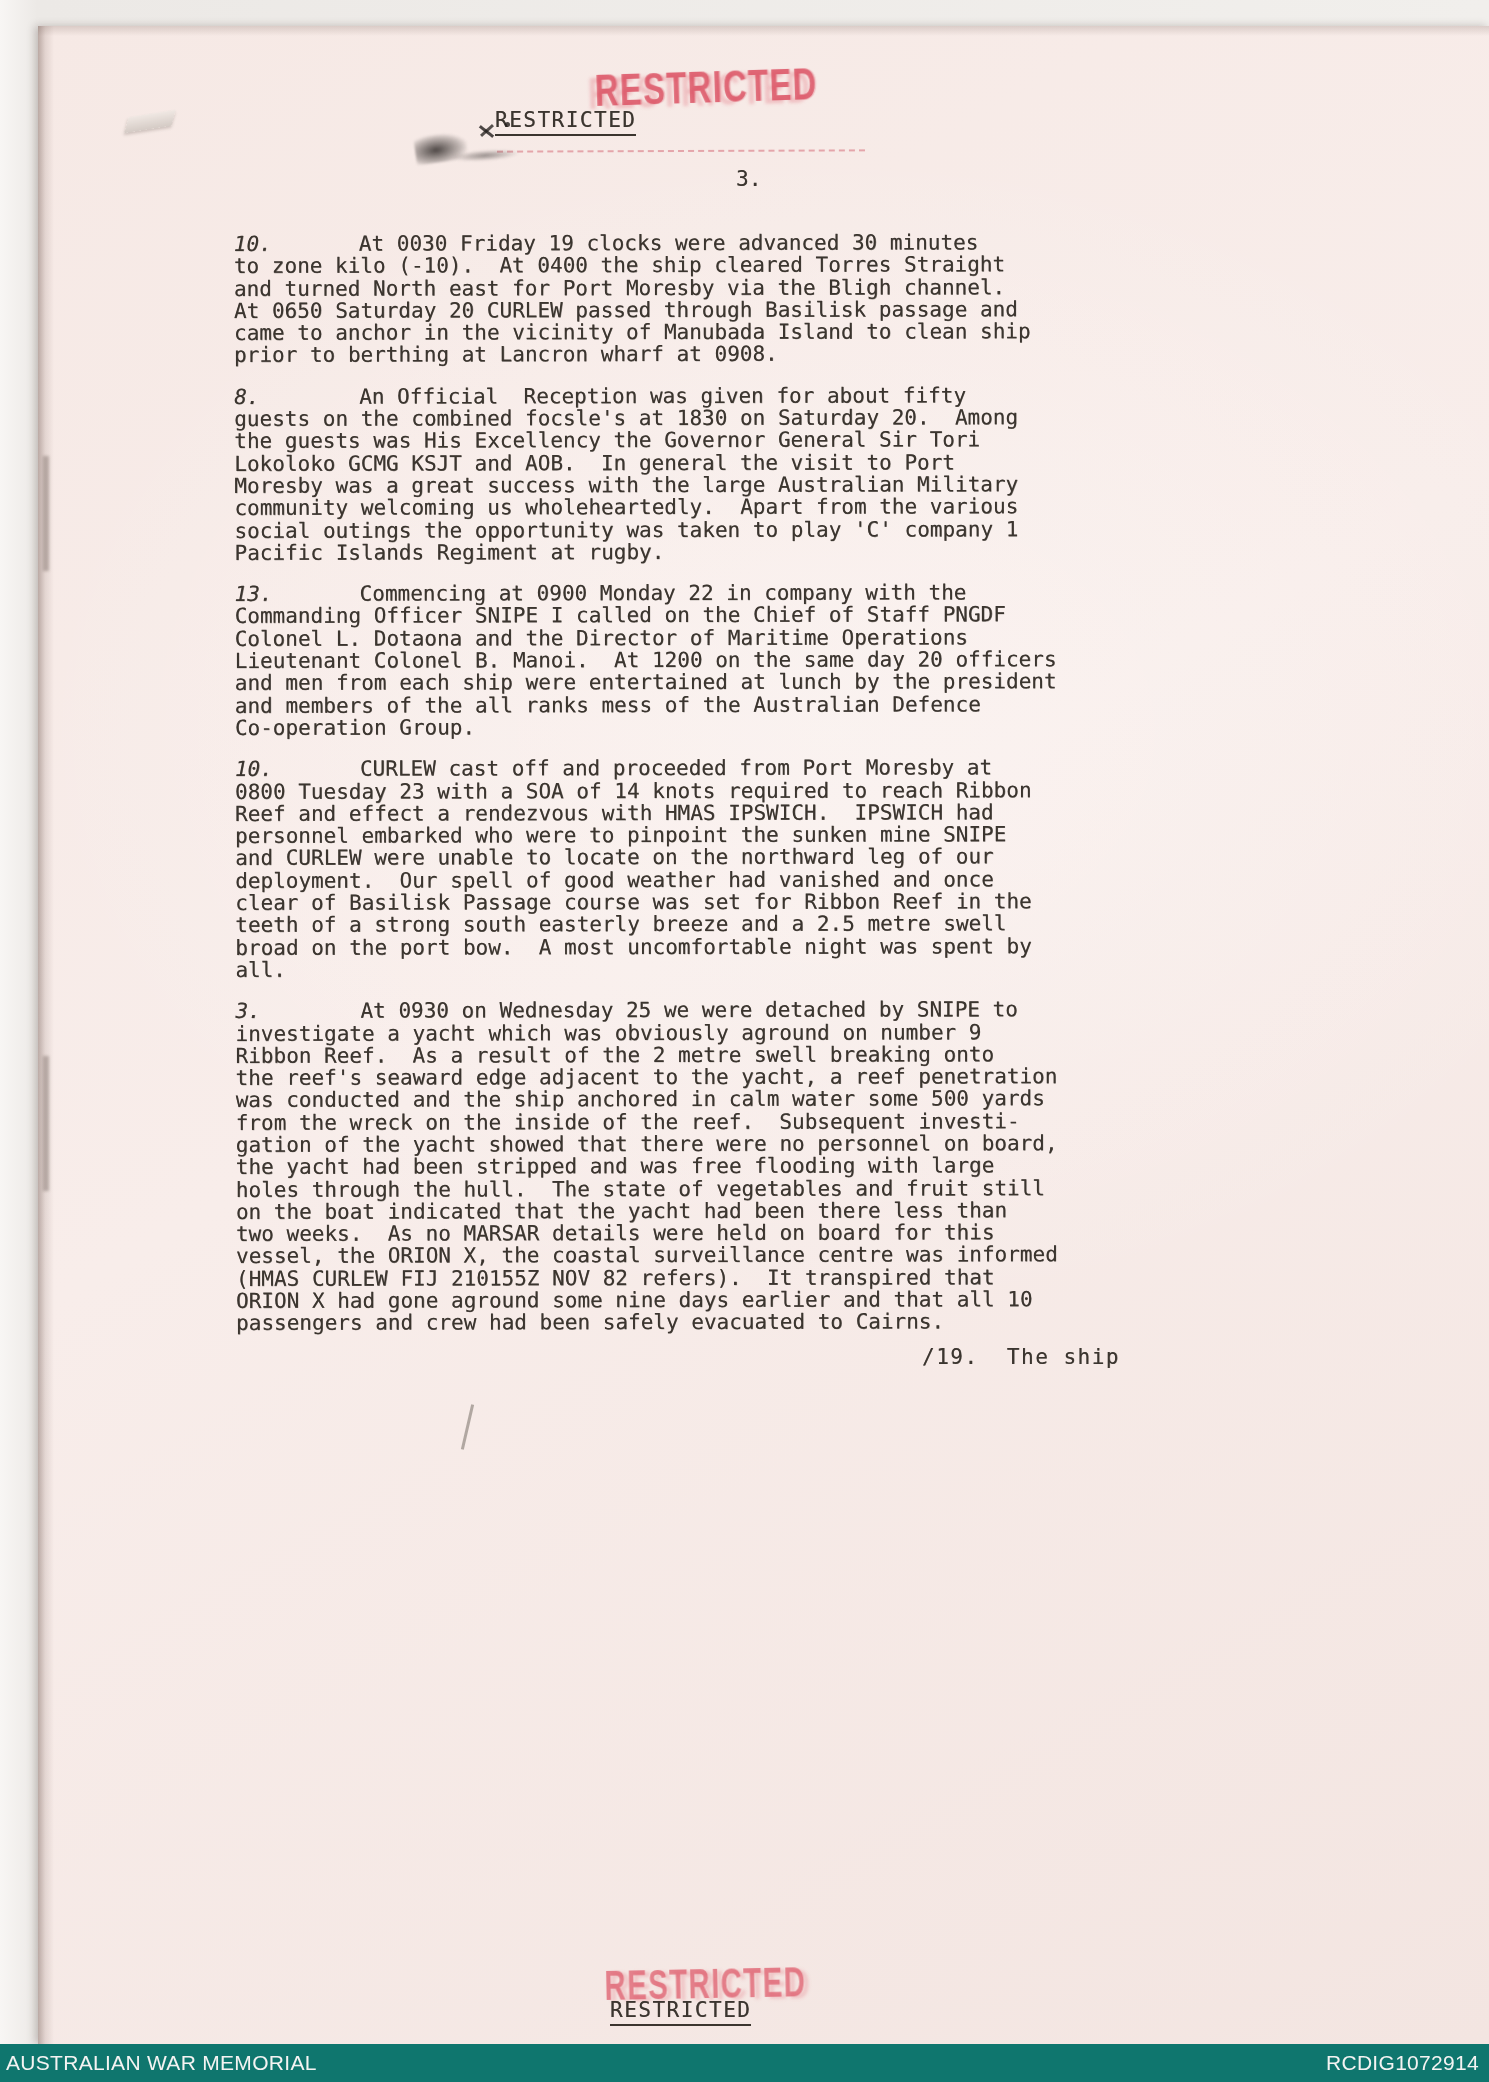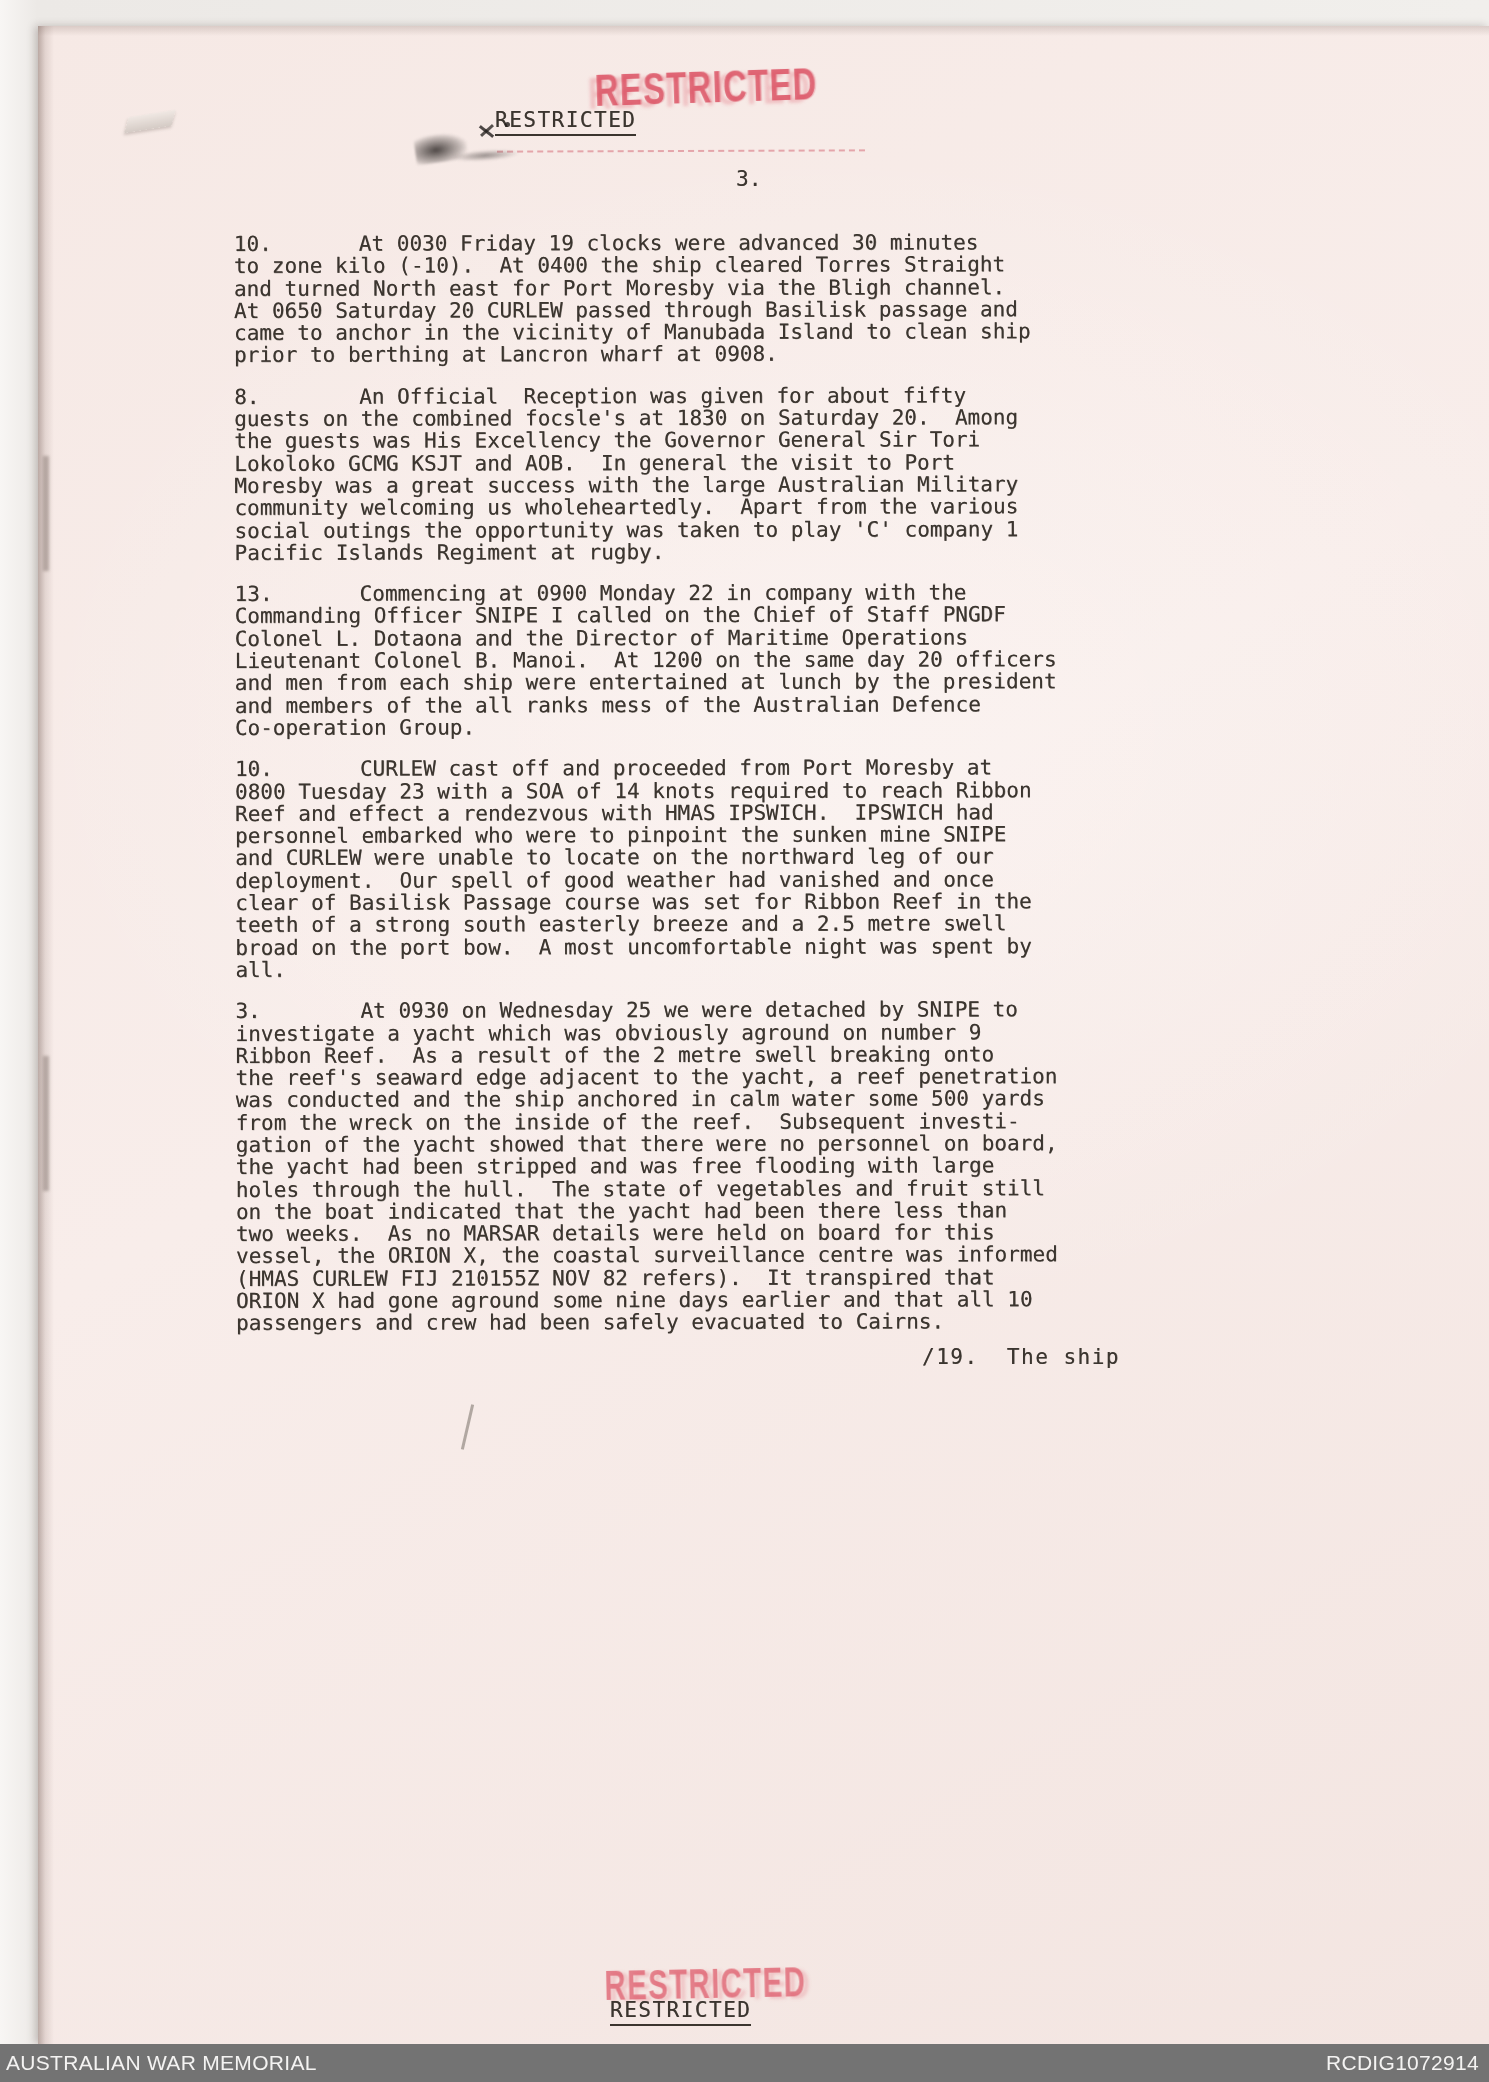--- a/index.html
+++ b/index.html
@@ -47,41 +47,41 @@
   .typed-bottom{left:572px;top:1972px;}
 
   .red-line{position:absolute;left:459px;top:124px;width:368px;height:0;
     border-top:2px dashed rgba(203,68,86,.42);transform:rotate(-.2deg);filter:blur(.3px);}
 
   .page-number{position:absolute;left:698px;top:141px;}
 
   .body-block{position:absolute;left:197px;top:206px;width:868px;transform:rotate(-.12deg);}
   .para{margin:0 0 19px 0;}
   .line{display:block;white-space:pre;line-height:22.3px;}
-  .para-num{display:inline-block;width:125px;}
+  .para-num{display:inline-block;width:125px;font-style:italic;}
 
   .continuation{position:absolute;left:884px;top:1319px;letter-spacing:1.5px;white-space:pre;}
 
   .fold-mark{position:absolute;left:88px;top:88px;width:48px;height:15px;
     background:linear-gradient(180deg,#efe8e3,#cfc6c0);
     transform:rotate(-9deg) skewX(-24deg);opacity:.85;
     box-shadow:0 2px 3px rgba(92,78,72,.3);}
   .smudge-a{position:absolute;left:377px;top:108px;width:52px;height:28px;
     background:radial-gradient(ellipse at 40% 55%,rgba(36,31,29,.8),rgba(36,31,29,.25) 55%,rgba(36,31,29,0) 75%);
     transform:rotate(-8deg);filter:blur(1px);}
   .smudge-b{position:absolute;left:412px;top:124px;width:70px;height:11px;
     background:radial-gradient(ellipse,rgba(36,31,29,.45),rgba(36,31,29,0) 70%);
     transform:rotate(-4deg);filter:blur(1.3px);}
   .cross-1{position:absolute;left:440px;top:104px;width:17px;height:3px;background:rgba(32,28,26,.8);transform:rotate(38deg);filter:blur(.4px);}
   .cross-2{position:absolute;left:441px;top:103px;width:16px;height:3px;background:rgba(32,28,26,.75);transform:rotate(-42deg);filter:blur(.4px);}
   .pencil-dot{position:absolute;left:467px;top:96px;width:5px;height:5px;border-radius:50%;background:rgba(32,28,26,.8);filter:blur(.4px);}
   .slash-mark{position:absolute;left:428px;top:1378px;width:3px;height:46px;background:rgba(92,84,76,.45);transform:rotate(13deg);filter:blur(.7px);}
 
   .footer-bar{
-    position:absolute;left:0;bottom:0;width:1489px;height:38px;background:#737373;
+    position:absolute;left:0;bottom:0;width:1489px;height:38px;background:#0f766e;
     display:flex;justify-content:space-between;align-items:center;
     font-family:"Liberation Sans",sans-serif;font-size:21px;color:#f4f3f2;
     padding:0 10px 0 6px;box-sizing:border-box;letter-spacing:.3px;
   }
 </style>
 </head>
 <body>
 
 <div class="paper">
   <div class="paper-left-edge"></div>

